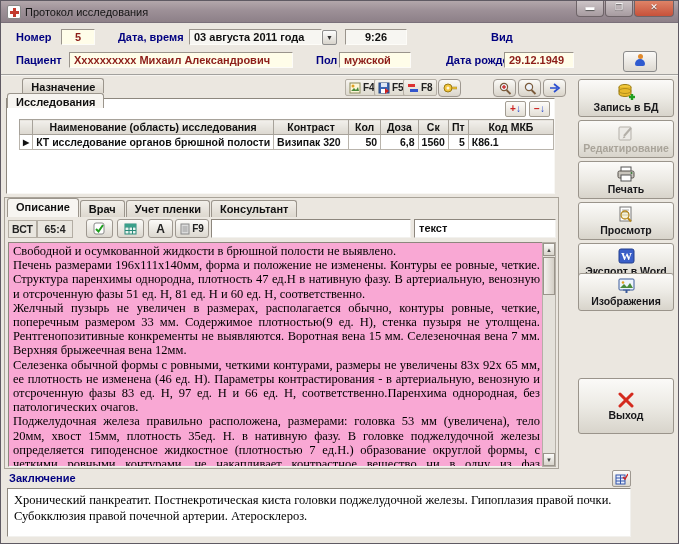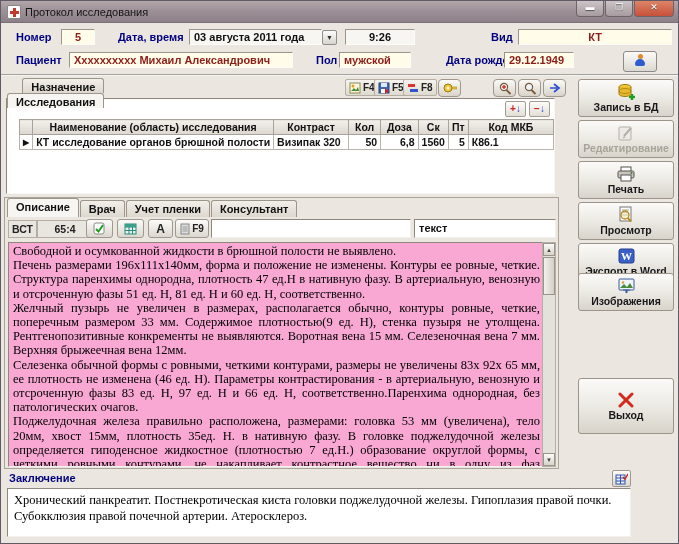--- a/index.html
+++ b/index.html
@@ -165,24 +165,23 @@
     </span>
   </div>
 
   <div class="header-panel">
     <span class="flabel" style="left:15px;top:8px">Номер</span>
     <span class="field center" style="left:60px;top:6px;width:34px">5</span>
 
     <span class="flabel" style="left:117px;top:8px">Дата, время</span>
     <span class="field white" style="left:188px;top:6px;width:133px">03 августа 2011 года</span>
     <span class="combo-arrow" style="left:321px;top:7px">▼</span>
-    <span class="field white center" style="left:344px;top:6px;width:70px">9:26</span>
+    <span class="field white center" style="left:344px;top:6px;width:62px">9:26</span>
 
     <span class="flabel" style="left:490px;top:8px">Вид</span>
-    <span class="field center" style="left:517px;top:6px;width:154px">КТ</span>
 
     <span class="flabel" style="left:15px;top:31px">Пациент</span>
     <span class="field" style="left:68px;top:29px;width:224px">Хххххххххх Михаил Александрович</span>
 
     <span class="flabel" style="left:315px;top:31px">Пол</span>
     <span class="field" style="left:338px;top:29px;width:72px">мужской</span>
 
     <span class="flabel" style="left:445px;top:31px">Дата рождения</span>
     <span class="field" style="left:503px;top:29px;width:70px">29.12.1949</span>
 
@@ -290,21 +289,21 @@
 
   <div class="desc-panel">
     <div class="desc-tabs">
       <span class="tab active">Описание</span>
       <span class="tab">Врач</span>
       <span class="tab">Учет пленки</span>
       <span class="tab">Консультант</span>
     </div>
 
     <span class="statusbox" style="left:3px;top:22px;width:29px">ВСТ</span>
-    <span class="statusbox" style="left:32px;top:22px;width:56px">65:4</span>
+    <span class="statusbox" style="left:32px;top:22px;width:36px">65:4</span>
 
     <span class="mini-btn" style="left:81px;top:21px;width:27px">
       <svg width="13" height="13">
           <rect x="1" y="1" width="10" height="11" rx="2" fill="#fff" stroke="#8a8a8a"></rect>
           <path d="M3 7 L5.5 9.5 L10 3" fill="none" stroke="#1f9e1f" stroke-width="2"></path>
         </svg>
     </span>
     <span class="mini-btn" style="left:112px;top:21px;width:27px">
       <svg width="13" height="12">
           <rect x="1" y="1" width="11" height="10" fill="#e7f3ee" stroke="#2a8a7a"></rect>

